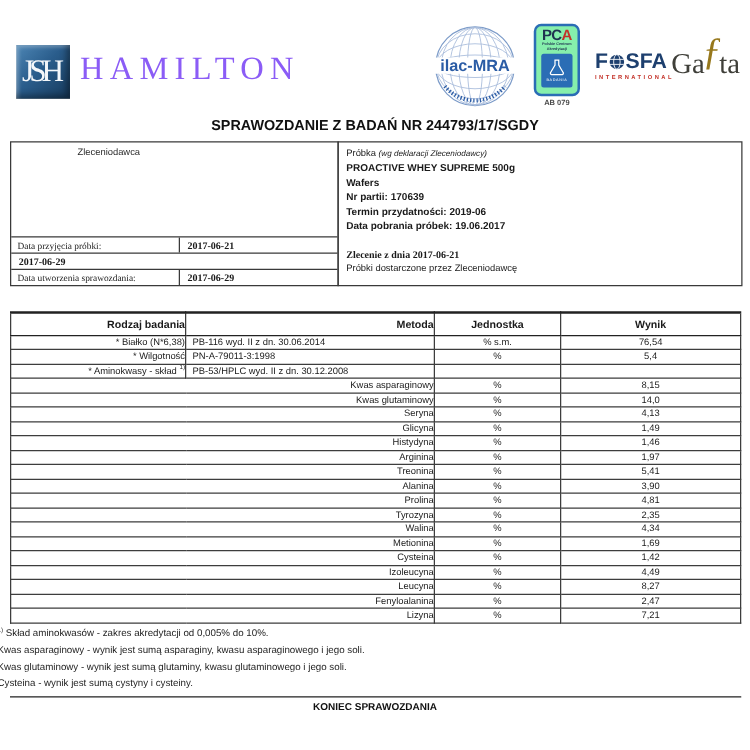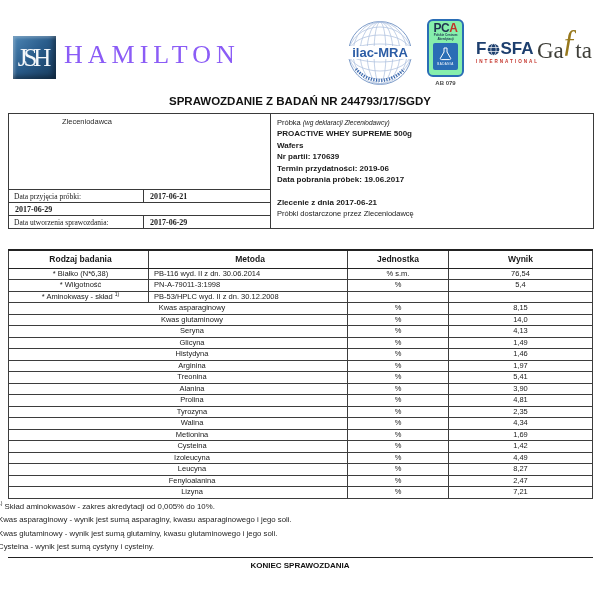--- a/index.html
+++ b/index.html
@@ -50,29 +50,29 @@
   .drow{display:flex;height:12px;border-top:1px solid #3a3a3a;align-items:center;}
   .dl{width:135px;height:100%;display:flex;align-items:center;padding-left:5px;
        font-size:7.5px;border-right:1px solid #3a3a3a;box-sizing:border-box;}
   .dv{font-weight:bold;font-size:8px;padding-left:6px;}
 
   .box-right{position:absolute;left:270px;top:113px;width:324px;height:116px;
        border:1px solid #3a3a3a;box-sizing:border-box;padding:3px 0 0 6px;}
   .sample-head{font-size:7.5px;line-height:11px;}
   .sample-head i{font-size:6.5px;}
   .sline{font-weight:bold;font-size:8px;line-height:11.5px;}
-  .order{font-weight:bold;font-size:8px;margin-top:11px;line-height:11.5px;}
+  .order{font-weight:bold;font-size:8px;margin-top:11px;line-height:11.5px;font-family:Liberation Serif, serif;}
   .delivery{font-size:7.5px;line-height:11px;}
 
   
   table.results{position:absolute;left:8px;top:249px;width:585px;border-collapse:collapse;
        table-layout:fixed;border-top:2px solid #222;border-bottom:1.4px solid #222;}
   .results th,.results td{border:1px solid #3d3d3d;box-sizing:border-box;overflow:hidden;white-space:nowrap;}
   .results thead th{height:18px;font-size:8.5px;font-weight:bold;border-bottom:1.6px solid #222;}
-  .results th.l,.results td.l{text-align:center;padding:0 0 0 4px;margin-top:44px;}
+  .results th.l,.results td.l{text-align:right;padding:0 0 0 4px;margin-top:44px;}
   .results th.c,.results td.c{text-align:center;padding:0;}
   .results td{height:11.4px;line-height:10.5px;font-size:7.5px;}
   .results td.met{text-align:left;padding:0 0 0 5px;}
   .results td.ind{padding-left:28px;}
   sup{font-size:5px;line-height:0;}
 
   
   .footnotes{position:absolute;left:-2px;top:500px;font-size:7.8px;line-height:13.4px;color:#1e1e1e;}
   .endrule{position:absolute;left:8px;top:557px;width:585px;border-top:1.5px solid #222;}
   .endline{position:absolute;left:0;top:561px;width:600px;text-align:center;

